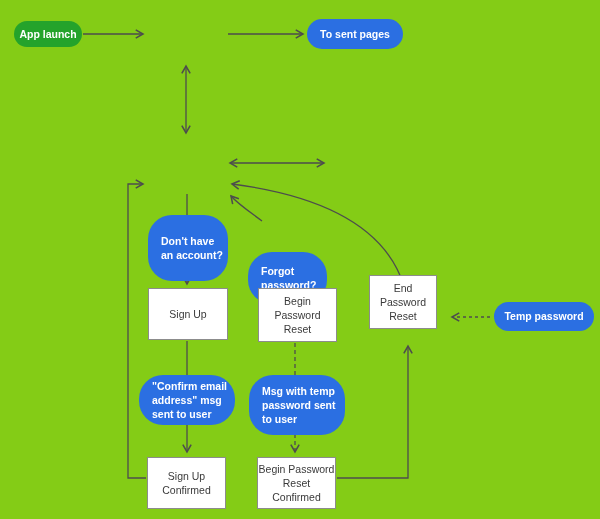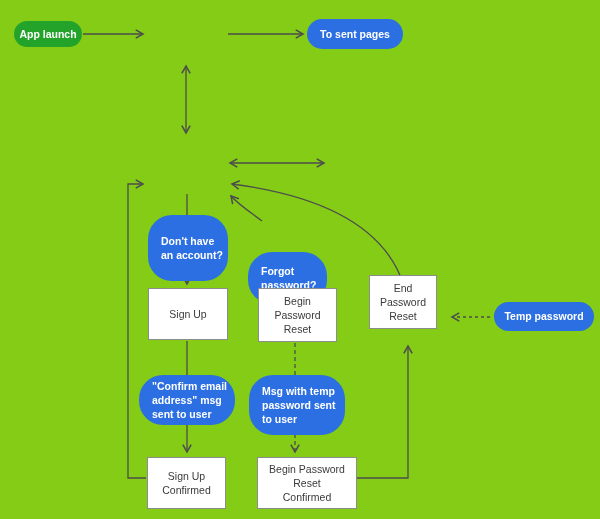--- a/index.html
+++ b/index.html
@@ -101,17 +101,17 @@
 address" msg
 sent to user</div>
 
   <div class="node pill pill-blue pill-big" style="left:249px;top:375px;width:96px;height:60px;">Msg with temp
 password sent
 to user</div>
 
   <div class="node box" style="left:147px;top:457px;width:79px;height:52px;">Sign Up
 Confirmed</div>
 
-  <div class="node box" style="left:257px;top:457px;width:100px;height:52px;">Begin Password
+  <div class="node box" style="left:257px;top:457px;width:79px;height:52px;">Begin Password
 Reset
 Confirmed</div>
 
 </div>
 
 </body></html>

